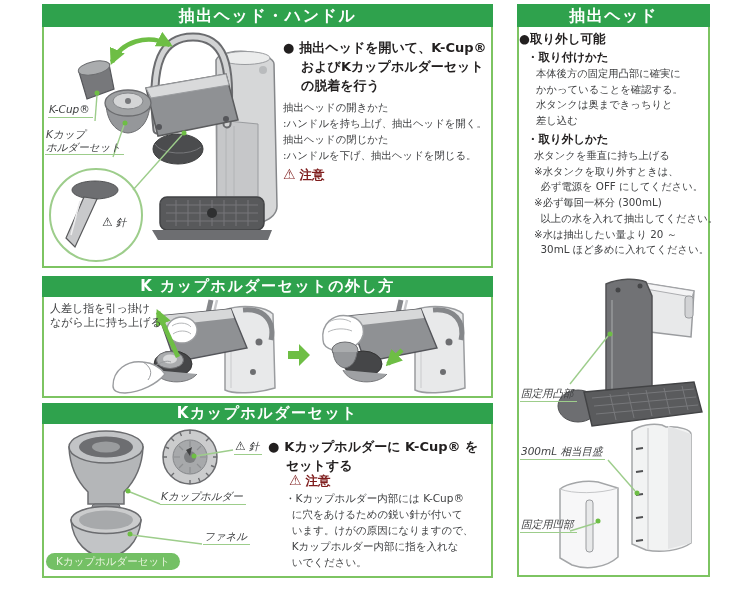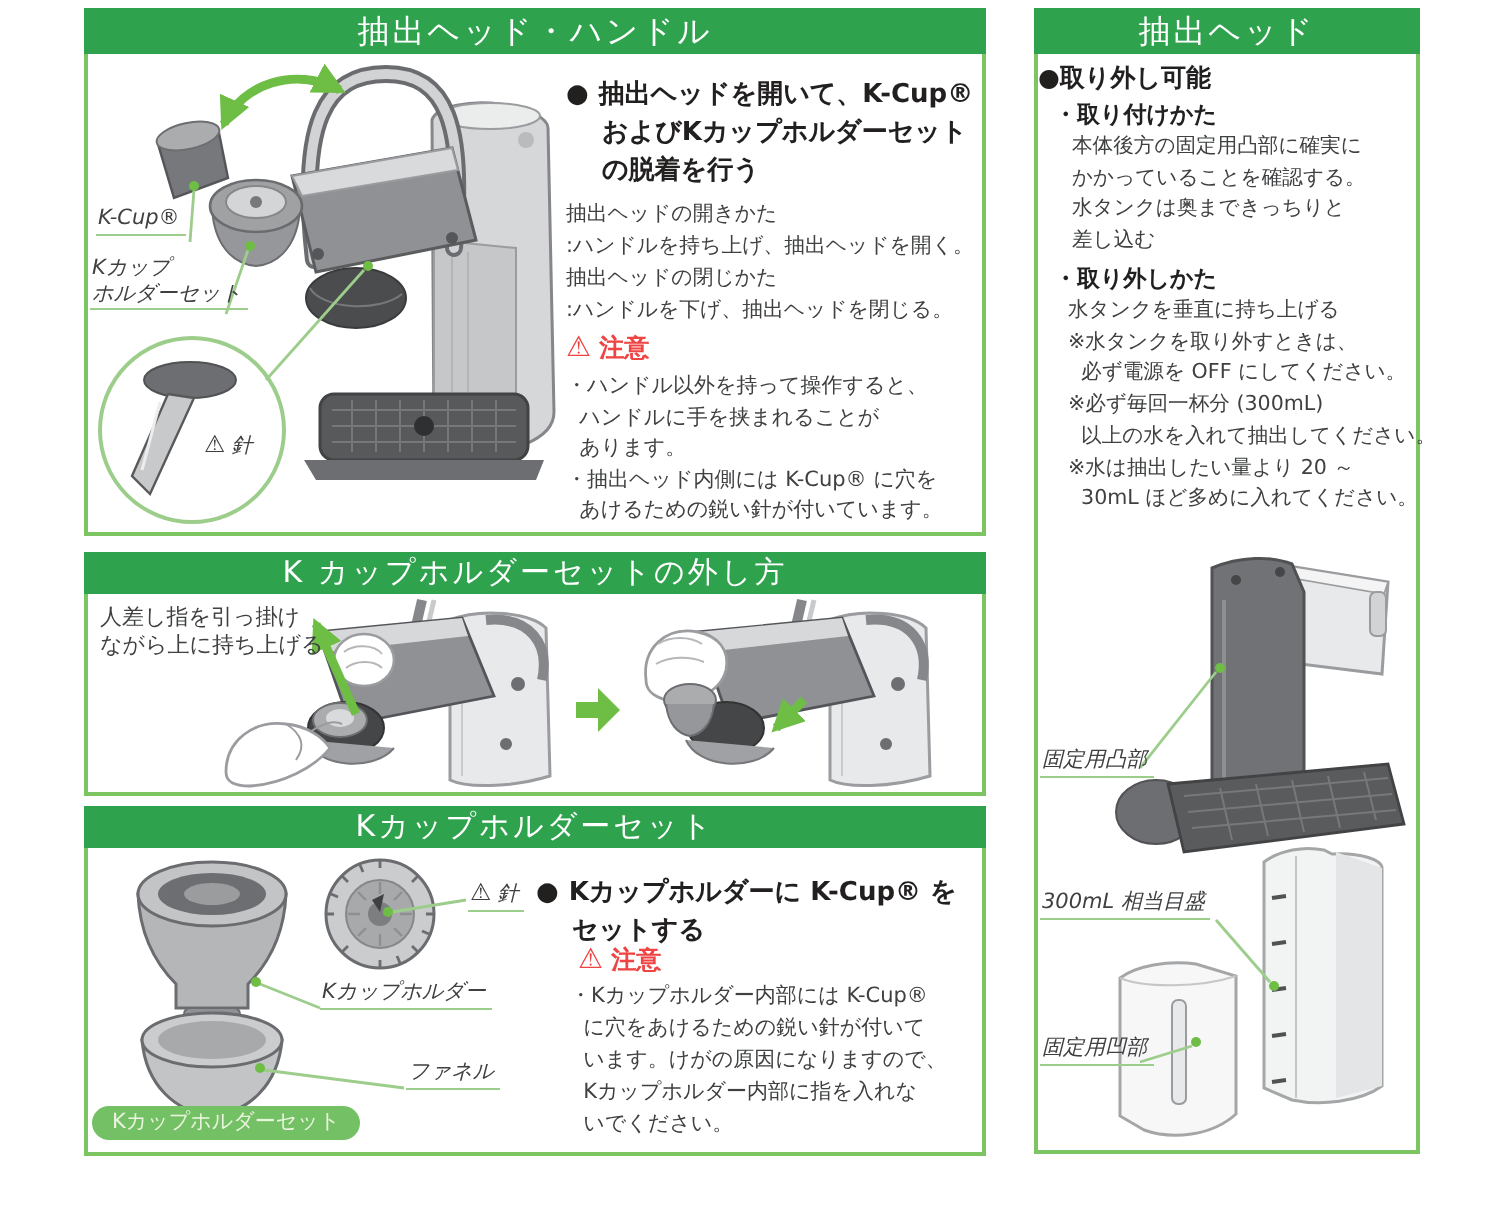--- a/index.html
+++ b/index.html
@@ -1,29 +1,29 @@
 <!DOCTYPE html>
 <html style="--green: #2fa24d; --border: #7dc462; --leader: #9dcd8b; --arrow: #6ebe45; --badge: #74c065; --ink: #3f4042;"><head>
 <meta charset="utf-8">
 <style>
   html,body{margin:0;padding:0;background:#fff;}
   .page{position:relative;width:750px;height:608px;background:#fff;overflow:hidden;
         font-family:"DejaVu Sans",sans-serif;color:var(--ink,#3f4042);}
   .sec{position:absolute;}
   .bar{position:absolute;left:0;right:0;top:0;background:var(--green,#2fa24d);color:#fff;
-       font-weight:normal;text-align:center;letter-spacing:1.5px;}
+       font-weight:bold;text-align:center;letter-spacing:1.5px;}
   .bar.big{height:23px;line-height:23px;font-size:16px;}
   .bar.sml{height:21px;line-height:21px;font-size:15px;}
   .box{position:absolute;left:0;right:0;background:#fff;border:2px solid var(--border,#7dc462);border-top:none;box-sizing:border-box;}
   .art{position:absolute;left:0;top:0;z-index:2;pointer-events:none;}
   .txt{position:absolute;z-index:3;white-space:pre;}
   .lead{font-size:13px;font-weight:bold;line-height:19px;color:#221f1f;padding-left:18px;text-indent:-18px;}
   .blt{margin-right:5px;}
   .howto{font-size:10.4px;line-height:16px;color:var(--ink,#3f4042);}
-  .cauT{font-size:12.5px;font-weight:bold;color:#ef4444;}
+  .cauT{font-size:12.5px;font-weight:bold;color:#7f1d1d;}
   .cauT .warn{font-size:14px;margin-right:4px;font-weight:normal;}
   .cauB{font-size:10.5px;line-height:15.6px;color:var(--ink,#3f4042);}
   .rtitle{font-size:12.5px;font-weight:bold;color:#221f1f;}
   .rhead{font-size:11.5px;font-weight:bold;color:#221f1f;}
   .rbody{font-size:10.3px;line-height:15.7px;color:var(--ink,#3f4042);}
   .lbl{position:absolute;z-index:3;font-size:10.5px;line-height:12.5px;color:var(--ink,#3f4042);
        border-bottom:1.5px solid var(--leader,#9dcd8b);padding:0 3px 1px 1px;white-space:pre;font-style:italic;}
   .nob{border-bottom:none;}
   .hint{position:absolute;z-index:3;font-size:11px;line-height:13.5px;color:var(--ink,#3f4042);white-space:pre;}
   .needlbl .warn,.cau-n .warn{font-size:12px;margin-right:3px;}
@@ -218,25 +218,20 @@
   </svg>
 
   <div class="txt howto" style="left:283px;top:99px">抽出ヘッドの開きかた
 :ハンドルを持ち上げ、抽出ヘッドを開く。
 抽出ヘッドの閉じかた
 :ハンドルを下げ、抽出ヘッドを閉じる。</div>
   <div class="txt lead" style="left:283px;top:38px"><span class="blt">●</span><span>抽出ヘッドを開いて、K-Cup®
 およびKカップホルダーセット
 の脱着を行う</span></div>
   <div class="txt cauT" style="left:283px;top:166px"><span class="warn">⚠</span><span>注意</span></div>
-  <div class="txt cauB" style="left:283px;top:186px">・ハンドル以外を持って操作すると、
-  ハンドルに手を挟まれることが
-  あります。
-・抽出ヘッド内側には K-Cup® に穴を
-  あけるための鋭い針が付いています。</div>
   <div class="lbl" style="left:48px;top:103px">K-Cup®</div>
   <div class="lbl" style="left:45px;top:128px">Kカップ
 ホルダーセット</div>
   <div class="lbl nob needlbl" style="left:101px;top:216px"><span class="warn">⚠</span><span>針</span></div>
 
   <div class="hint" style="left:50px;top:302px">人差し指を引っ掛け
 ながら上に持ち上げる</div>
 
   <div class="txt lead" style="left:268px;top:437px"><span class="blt">●</span><span>Kカップホルダーに K-Cup® を
 セットする</span></div>
@@ -258,17 +253,17 @@
 水タンクは奥まできっちりと
 差し込む</div>
   <div class="txt rhead" style="left:527px;top:132px">・取り外しかた</div>
   <div class="txt rbody" style="left:534px;top:148px">水タンクを垂直に持ち上げる
 ※水タンクを取り外すときは、
   必ず電源を OFF にしてください。
 ※必ず毎回一杯分 (300mL)
   以上の水を入れて抽出してください。
 ※水は抽出したい量より 20 ～
   30mL ほど多めに入れてください。</div>
-  <div class="lbl" style="left:520px;top:374px">固定用凸部</div>
+  <div class="lbl" style="left:520px;top:387px">固定用凸部</div>
   <div class="lbl" style="left:520px;top:445px">300mL 相当目盛</div>
   <div class="lbl" style="left:520px;top:518px">固定用凹部</div>
 
 </div>
 
 </body></html>

